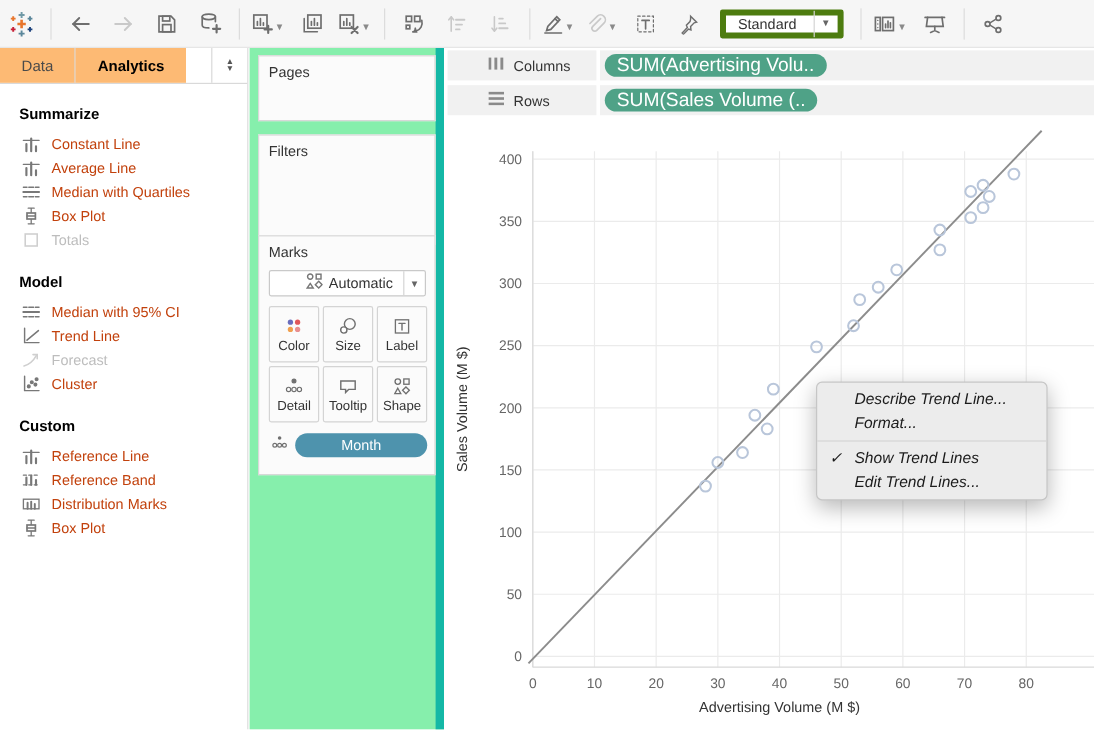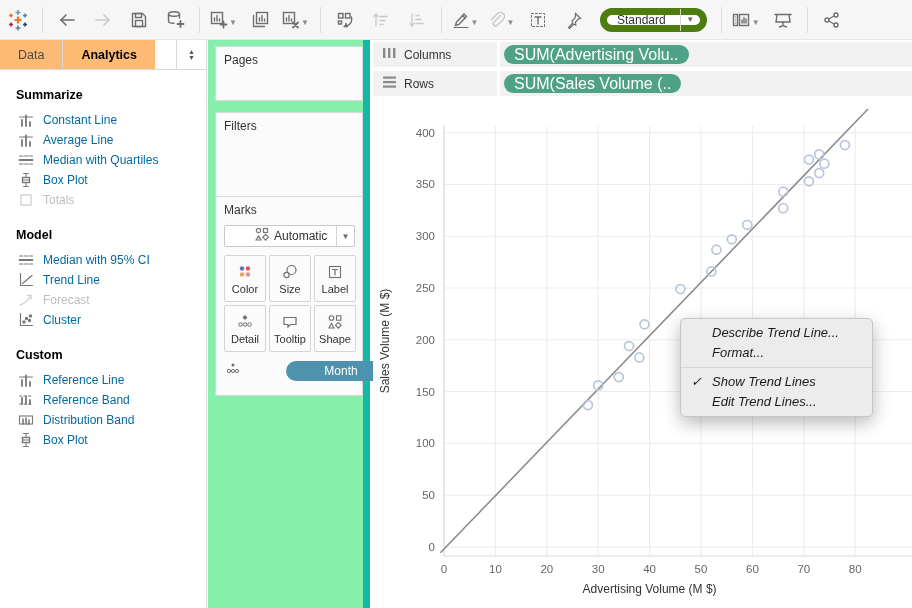--- a/index.html
+++ b/index.html
@@ -6,60 +6,60 @@
   html,body { width:912px; height:608px; overflow:hidden; font-family:"Liberation Sans",sans-serif; background:#fff; }
   #app { position:relative; width:912px; height:608px; background:#fff; }
 
   
   #toolbar { position:absolute; left:0; top:0; width:912px; height:40px; background:#f6f6f6; display:flex; align-items:center; border-bottom:1px solid #e6e6e6; }
   .tb-btn { height:30px; min-width:30px; display:flex; align-items:center; justify-content:center; margin:0 3px; color:#6e6e6e; }
   .tb-btn.disabled { color:#c9c9c9; }
   .tb-btn svg { display:block; }
   .tb-caret { font-size:8px; color:#8a8a8a; margin:6px 2px 0 1px; }
   .tb-div { width:1px; height:26px; background:#dcdcdc; margin:0 6px; }
-  #view-mode { display:flex; align-items:center; height:24px; background:#fff; border:7px solid #4d7c0f; border-radius:12px; margin:12px 8px; }
+  #view-mode { display:flex; align-items:center; height:24px; background:#fff; border:5px solid #4d7c0f; border-radius:2px; margin:12px 8px; }
   #view-mode .vm-label { font-size:12px; color:#333; padding:0 14px 0 10px; min-width:62px; }
   #view-mode .vm-caret { border-left:1px solid #d5d5d5; height:22px; width:20px; display:flex; align-items:center; justify-content:center; color:#666; font-size:8px; }
 
   
   #sidebar { position:absolute; left:0; top:40px; width:207px; height:568px; background:#fff; border-right:1px solid #dcdcdc; }
   #tabbar { height:30px; display:flex; border-bottom:1px solid #d9d9d9; align-items:stretch; }
   .tab { display:flex; align-items:center; padding:0 18px; font-size:12.5px; color:#4a4a4a; background:#fdba74; }
   .tab.inactive { border-right:1px solid #d9d9d9; }
   .tab.active { font-weight:bold; color:#000; }
   #tab-swap { margin-left:auto; width:30px; border-left:1px solid #d9d9d9; display:flex; flex-direction:column; align-items:center; justify-content:center; color:#555; font-size:7px; line-height:6px; }
   .side-section-title { font-weight:bold; font-size:12.5px; color:#000; margin:18px 0 8px 16px; }
-  .side-item { display:flex; align-items:center; height:20px; margin-left:18px; font-size:12px; color:#0369a1; }
+  .side-item { display:flex; align-items:center; height:20px; margin-left:18px; font-size:12px; color:#c2410c; }
   .side-item .it-icon { width:16px; height:16px; margin-right:9px; color:#787878; flex:0 0 16px; }
   .side-item.disabled { color:#bdbdbd; }
   .side-item.disabled .it-icon { color:#cfcfcf; }
 
   
   #cards { position:absolute; left:208px; top:40px; width:162px; height:568px; background:#86efac; border-right:7px solid #14b8a6; }
   .card { position:absolute; left:7px; width:148px; background:#fbfbfb; border:1px solid #d8d8d8; }
   .card-title { font-size:12px; color:#333; padding:6px 0 0 8px; }
   #card-pages { top:6px; height:55px; }
   #card-filters { top:72px; height:92px; }
   #card-marks { top:156px; height:200px; }
   #marks-dd { position:absolute; left:8px; top:28px; width:131px; height:22px; background:#fff; border:1px solid #c9c9c9; border-radius:2px; display:flex; align-items:center;padding-left:24px; }
   #marks-dd .dd-icon { margin:0 5px 0 6px; color:#777; }
   #marks-dd .dd-label { font-size:12px; color:#333; flex:1; }
   #marks-dd .dd-caret { border-left:1px solid #d5d5d5; width:18px; height:20px; display:flex; align-items:center; justify-content:center; font-size:8px; color:#666; }
   #marks-grid { position:absolute; left:8px; top:58px; width:131px; display:grid; grid-template-columns:repeat(3,42px); grid-auto-rows:47px; gap:3px; }
   .mk-btn { background:#fbfbfb; border:1px solid #d4d4d4; border-radius:2px; display:flex; flex-direction:column; align-items:center; justify-content:center; }
   .mk-btn .mk-icon { height:20px; display:flex; align-items:center; justify-content:center; color:#707070; }
   .mk-btn .mk-label { font-size:11px; color:#333; margin-top:1px; }
-  #detail-row { position:absolute; left:10px; top:164px; display:flex; align-items:center;gap:40px; }
+  #detail-row { position:absolute; left:10px; top:164px; display:flex; align-items:center; }
   #detail-row .dt-icon { color:#707070; margin-right:6px; }
   #month-pill { width:110px; height:20px; background:#4e93ad; border-radius:10px; color:#fff; font-size:12px; display:flex; align-items:center; justify-content:center; }
 
   
   .shelf-row { position:absolute; left:373px; width:539px; height:25px; display:flex; }
   #shelf-cols { top:42px; } #shelf-rows { top:71px; }
-  .shelf-label { width:124px; background:#f1f1f1; display:flex; align-items:center; font-size:12px; color:#333; margin-right:3px; }
+  .shelf-label { width:124px; background:#f1f1f1; display:flex; align-items:center; font-size:12px; color:#333; margin-right:3px;padding-left:24px; }
   .shelf-label .sh-icon { color:#8a8a8a; margin:0 8px 0 10px; }
   .shelf-body { flex:1; background:#f1f1f1; display:flex; align-items:center; padding-left:4px; }
   .pill { height:19px; border-radius:10px; background:#4fa287; color:#fff; font-size:16px; display:flex; align-items:center; justify-content:center; padding:0 10px; }
 
   
   #chart { position:absolute; left:373px; top:100px; width:539px; height:508px; background:#fff; }
   #chart svg { display:block; }
 
   
   #ctx-menu { position:absolute; left:680px; top:318px; width:193px; background:#ececec; border:1px solid #c6c6c6; border-radius:5px; box-shadow:0 6px 18px rgba(0,0,0,.28); padding:4px 0; overflow:hidden; }
@@ -346,21 +346,21 @@
               <path d="M1.5 4h13M1.5 12h13" stroke-dasharray="2.5 2" stroke-width="1.1"></path>
               <path d="M4 12V6M8 12V4.5M12 12V8" stroke-width="1.8"></path>
             </svg></span>
           <span>Reference Band</span>
         </div>
         <div class="side-item">
           <span class="it-icon"><svg width="16" height="16" viewBox="0 0 16 16" fill="none" stroke="currentColor" stroke-width="1.4" stroke-linecap="round">
               <rect x="1.5" y="4" width="13" height="8" stroke-width="1.1"></rect>
               <path d="M5 12V7M8 12V6M11 12V8" stroke-width="1.6"></path>
             </svg></span>
-          <span>Distribution Band</span>
+          <span>Distribution Marks</span>
         </div>
         <div class="side-item">
           <span class="it-icon"><svg width="16" height="16" viewBox="0 0 16 16" fill="none" stroke="currentColor" stroke-width="1.4" stroke-linecap="round">
               <path d="M8 1.5v13M5.5 1.5h5M5.5 14.5h5" stroke-width="1.1"></path>
               <rect x="4.5" y="5.5" width="7" height="5" fill="#fff"></rect>
               <path d="M4.5 8h7" stroke-width="1.1"></path>
             </svg></span>
           <span>Box Plot</span>
         </div>
       </div>

